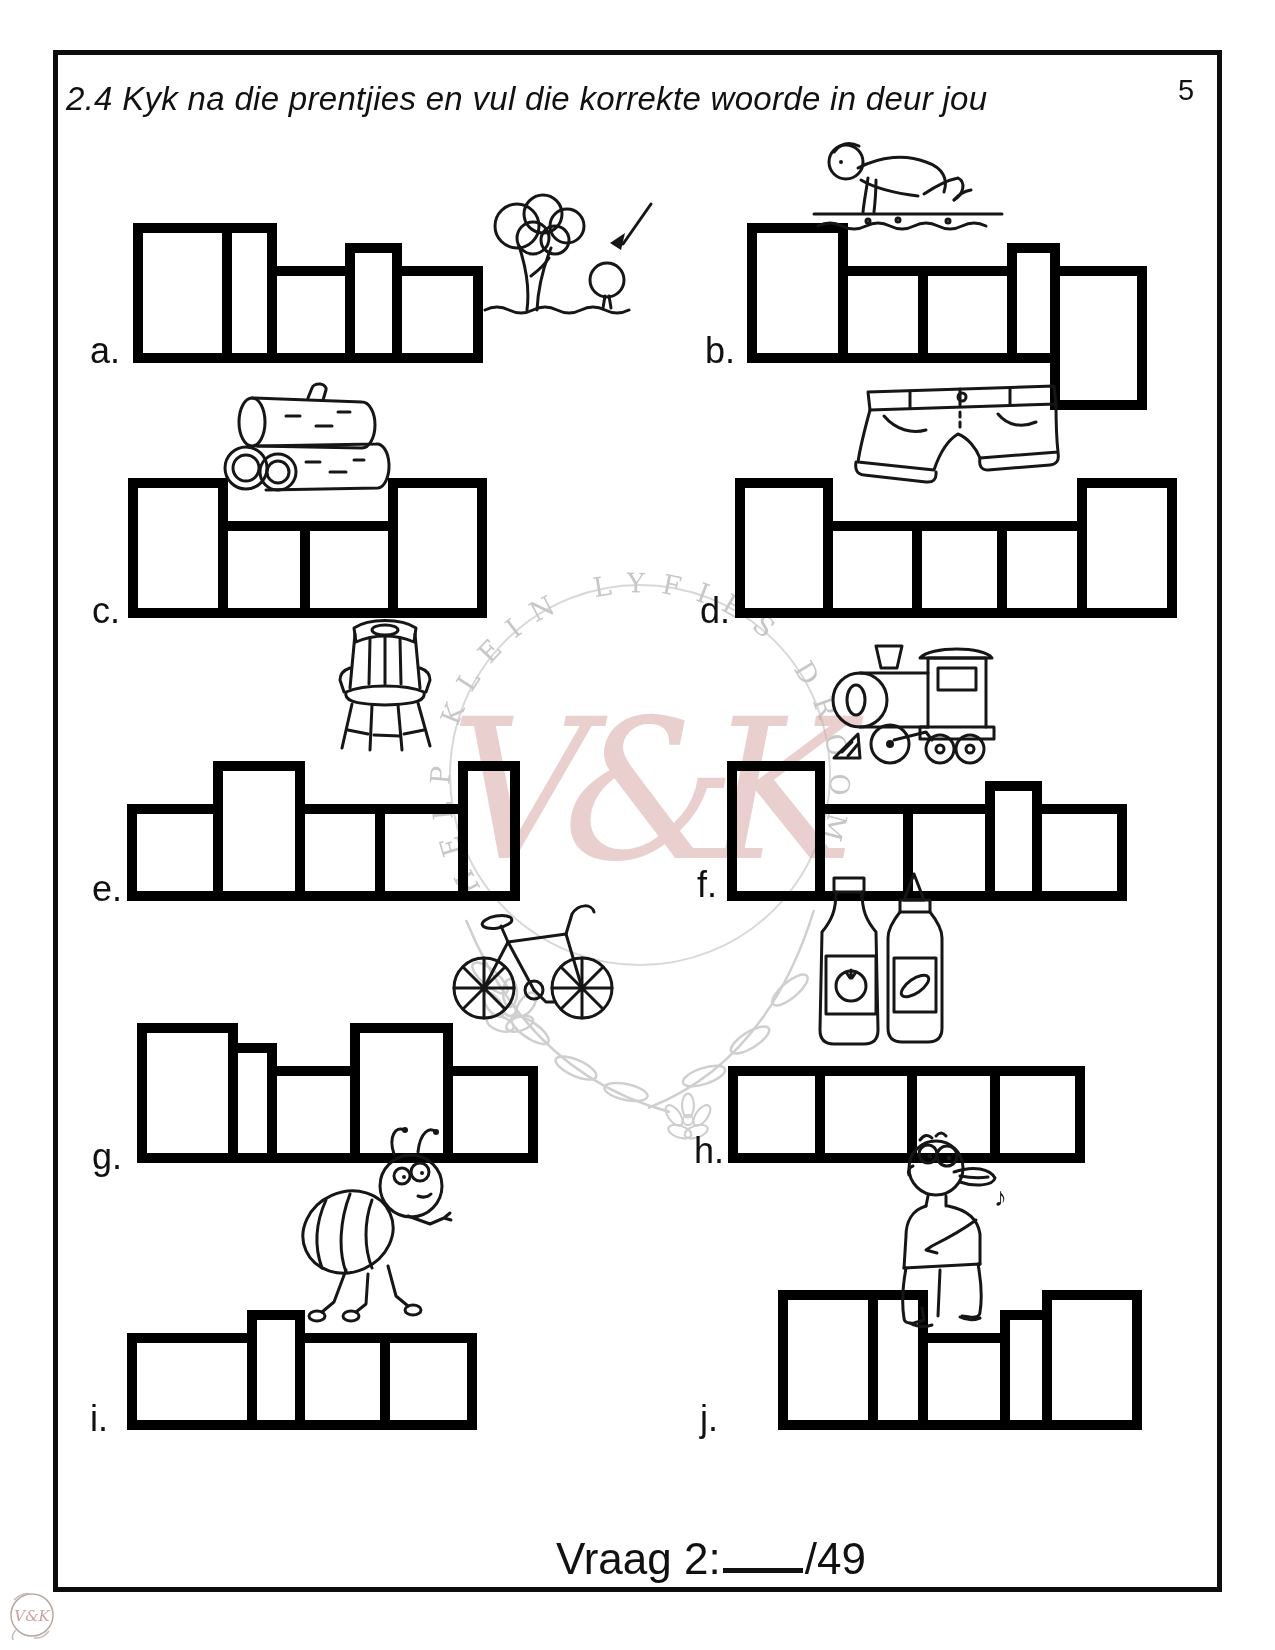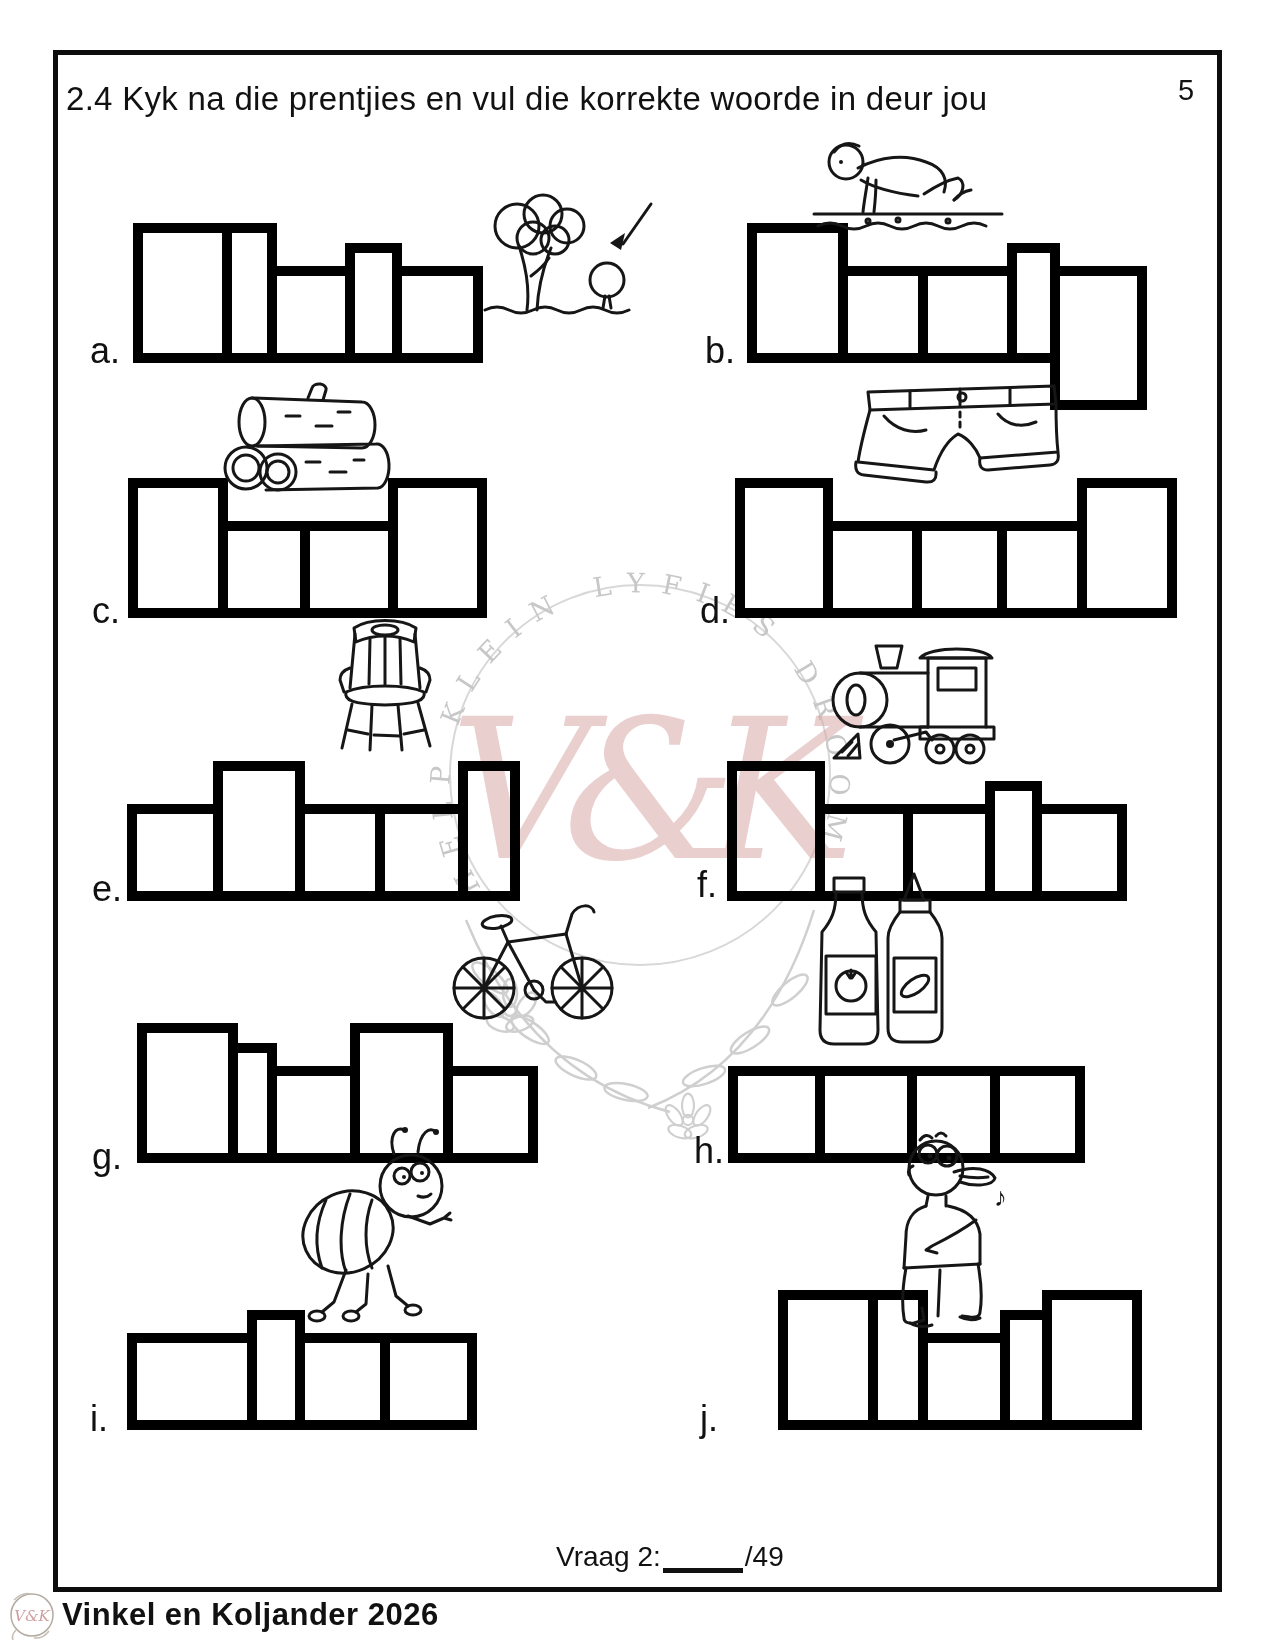--- a/index.html
+++ b/index.html
@@ -1,33 +1,33 @@
 <!DOCTYPE html>
 <html><head>
 <meta charset="utf-8">
 <style>
   html,body{margin:0;padding:0;background:#e8e8e8;}
   .canvas{position:relative;width:1275px;height:1650px;background:#ffffff;overflow:hidden;
           font-family:"Liberation Sans",sans-serif;color:#111;}
   .frame{position:absolute;left:53px;top:50px;width:1169px;height:1542px;
          border:5px solid #0d0d0d;box-sizing:border-box;z-index:2;}
   .pagenum{position:absolute;left:1178px;top:74px;font-size:29px;z-index:4;}
-  .title-line{position:absolute;font-size:33px;letter-spacing:.3px;white-space:nowrap;z-index:4;font-weight:500;}
+  .title-line{position:absolute;font-size:33px;letter-spacing:.3px;white-space:nowrap;z-index:4;font-weight:500;font-style:italic;}
   .t1{left:66px;top:80px;}
   .t2{left:124px;top:140px;}
   .lbl{position:absolute;font-size:36px;z-index:5;}
   .wordshape{position:absolute;height:140px;z-index:4;}
   .wbox{position:absolute;bottom:0;box-sizing:border-box;border:10px solid #000;background:transparent;}
   .wbox.desc{bottom:-47px;}
   .pic{position:absolute;z-index:5;}
   .pic path,.pic circle,.pic ellipse,.pic rect{fill:none;stroke:#161616;stroke-width:3;
        stroke-linecap:round;stroke-linejoin:round;}
   .pic .fill{fill:#161616;stroke:none;}
   .watermark{position:absolute;left:370px;top:558px;z-index:1;pointer-events:none;}
-  .score{position:absolute;left:556px;top:1534px;font-size:28px;z-index:4;display:flex;align-items:flex-end;}
+  .score{position:absolute;left:556px;top:1534px;font-size:44px;z-index:4;display:flex;}
   .score .blank{display:inline-block;width:80px;border-bottom:5px solid #111;height:34px;margin:0 2px;}
   .footer-text{position:absolute;left:62px;top:1597px;font-size:31px;font-weight:bold;
                letter-spacing:.5px;z-index:4;}
   .logo{position:absolute;left:6px;top:1586px;z-index:4;}
 </style>
 </head>
 <body>
 
 <div class="canvas">
 
@@ -317,15 +317,14 @@
     <span>Vraag 2:</span>
     <span class="blank"></span>
     <span>/49</span>
   </div>
 
   <svg class="logo" width="54" height="58" viewBox="0 0 54 58">
     <circle cx="26" cy="29" r="21" fill="none" stroke="#b4aba2" stroke-width="1.5"></circle>
     <path d="M8,14 q8,-8 17,-6 M43,45 q-6,8 -15,7 M10,44 q-5,5 -3,10" fill="none" stroke="#c6beb5" stroke-width="1.5"></path>
     <text x="26" y="35" text-anchor="middle" font-size="15" font-style="italic" fill="#cf9f9f" font-family="'DejaVu Serif',serif">V&amp;K</text>
   </svg>
-  <div class="footer-text">Vinkel en Koljander 2026</div>
 
 </div>
 
 </body></html>

